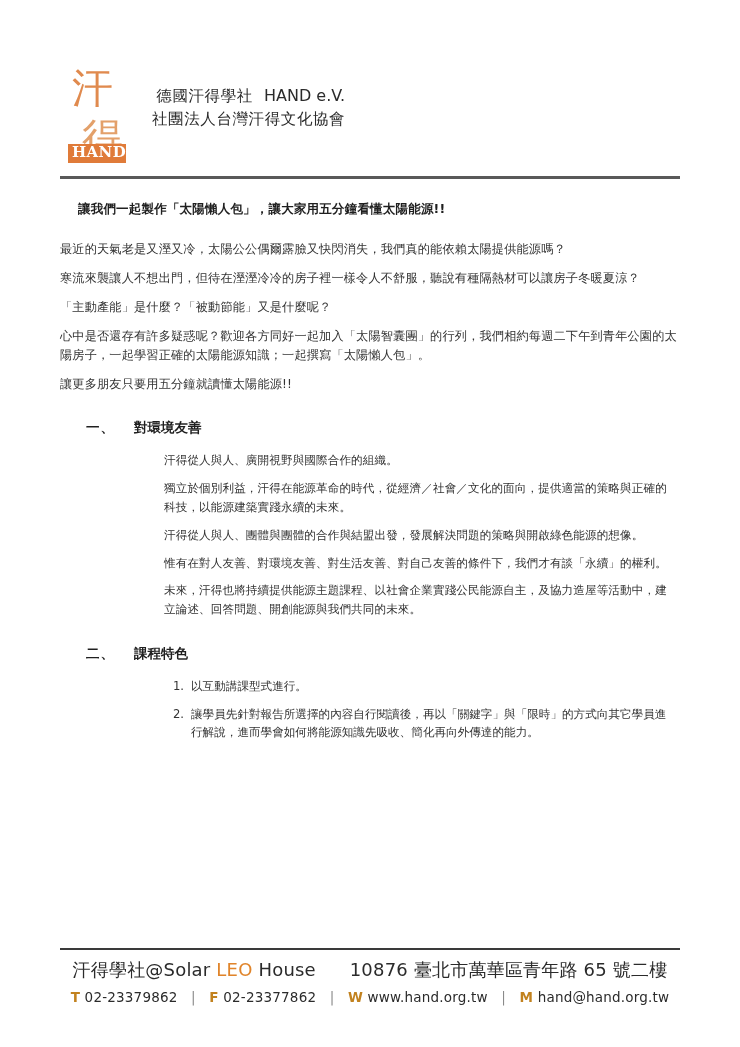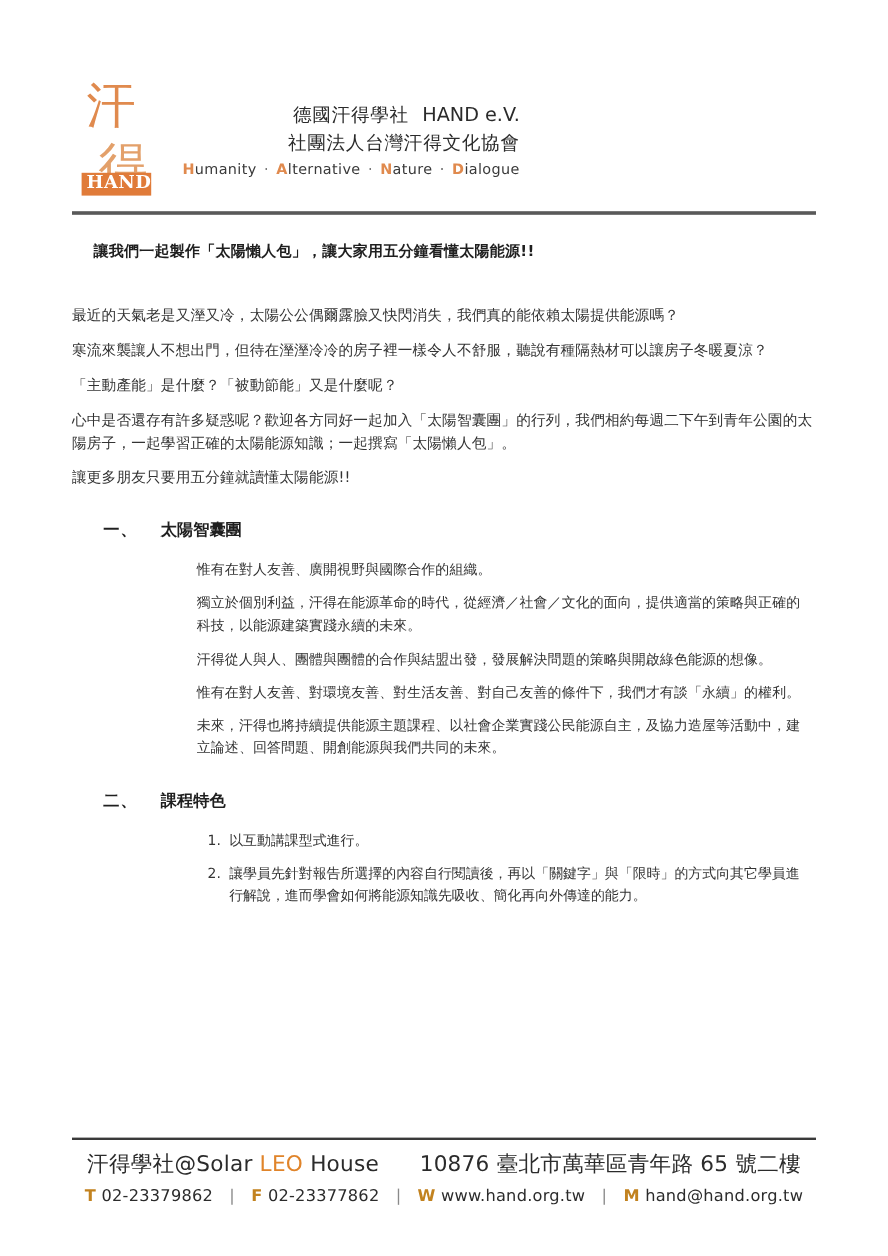--- a/index.html
+++ b/index.html
@@ -127,21 +127,21 @@
     margin-top: 22px;
     font-size: 12.5px;
     font-weight: bold;
     color: #1f1f1f;
     letter-spacing: 0.2px;
     padding-left: 18px;
   }
 
   
   .intro {
-    margin-top: 36px;
+    margin-top: 22px;
   }
   .intro p {
     margin: 0 0 10px 0;
     font-size: 12.2px;
     line-height: 1.55;
     color: #333333;
     letter-spacing: 0.15px;
   }
   .intro p:last-child { margin-bottom: 0; }
 
@@ -234,51 +234,42 @@
 
     <div class="logo-mark">
       <div class="logo-han">汗</div>
       <div class="logo-box">HAND</div>
       <div class="logo-de">得</div>
     </div>
 
     <div class="logo-text">
       <div class="org-line"><span>德國汗得學社</span>&nbsp;&nbsp;<span class="latin">HAND e.V.</span></div>
       <div class="org-line">社團法人台灣汗得文化協會</div>
-      <div class="tagline">
-        <span class="cap">H</span><span>umanity</span>
-        <span class="sep">·</span>
-        <span class="cap">A</span><span>lternative</span>
-        <span class="sep">·</span>
-        <span class="cap">N</span><span>ature</span>
-        <span class="sep">·</span>
-        <span class="cap">D</span><span>ialogue</span>
-      </div>
     </div>
   </div>
 
   <div class="rule-top"></div>
 
   <div class="lead">讓我們一起製作「太陽懶人包」，讓大家用五分鐘看懂太陽能源!!</div>
 
   <div class="intro">
     <p>最近的天氣老是又溼又冷，太陽公公偶爾露臉又快閃消失，我們真的能依賴太陽提供能源嗎？</p>
     <p>寒流來襲讓人不想出門，但待在溼溼冷冷的房子裡一樣令人不舒服，聽說有種隔熱材可以讓房子冬暖夏涼？</p>
     <p>「主動產能」是什麼？「被動節能」又是什麼呢？</p>
     <p>心中是否還存有許多疑惑呢？歡迎各方同好一起加入「太陽智囊團」的行列，我們相約每週二下午到青年公園的太陽房子，一起學習正確的太陽能源知識；一起撰寫「太陽懶人包」。</p>
     <p>讓更多朋友只要用五分鐘就讀懂太陽能源!!</p>
   </div>
 
   <div class="section">
     <div class="section-head">
       <span class="section-num">一、</span>
-      <span>太陽智囊團</span>
+      <span>對環境友善</span>
     </div>
     <div class="section-body">
-      <p>惟有在對人友善、廣開視野與國際合作的組織。</p>
+      <p>汗得從人與人、廣開視野與國際合作的組織。</p>
       <p>獨立於個別利益，汗得在能源革命的時代，從經濟／社會／文化的面向，提供適當的策略與正確的科技，以能源建築實踐永續的未來。</p>
       <p>汗得從人與人、團體與團體的合作與結盟出發，發展解決問題的策略與開啟綠色能源的想像。</p>
       <p>惟有在對人友善、對環境友善、對生活友善、對自己友善的條件下，我們才有談「永續」的權利。</p>
       <p>未來，汗得也將持續提供能源主題課程、以社會企業實踐公民能源自主，及協力造屋等活動中，建立論述、回答問題、開創能源與我們共同的未來。</p>
     </div>
   </div>
 
   <div class="section">
     <div class="section-head">
       <span class="section-num">二、</span>

